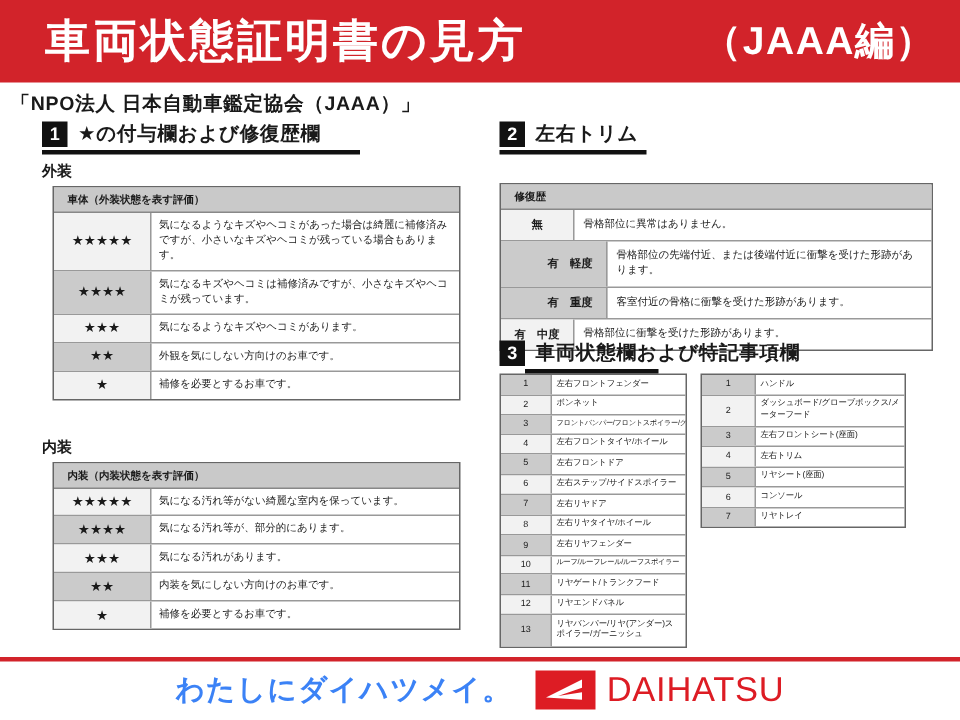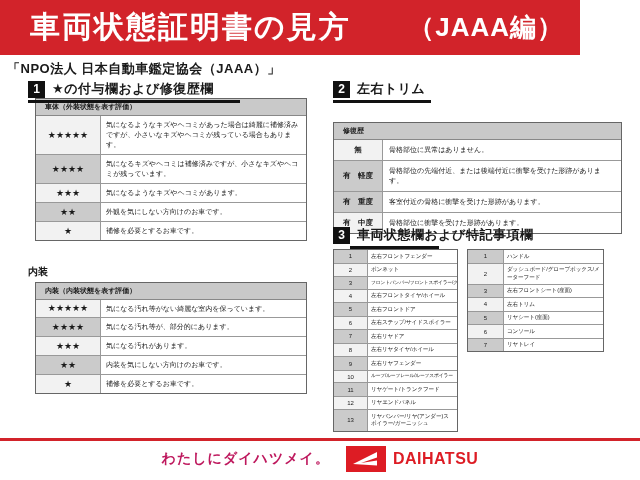--- a/index.html
+++ b/index.html
@@ -2,21 +2,21 @@
 <html><head>
 <meta charset="utf-8">
 <style>
   html,body{margin:0;padding:0;}
   body{
     width:640px;height:480px;position:relative;background:#ffffff;
     font-family:"Liberation Sans","DejaVu Sans",sans-serif;color:#1a1a1a;
     overflow:hidden;
   }
   
-  .banner{position:absolute;left:0;top:0;width:580px;height:55px;background:#d2232a;
+  .banner{position:absolute;left:0;top:0;width:640px;height:55px;background:#d2232a;
     color:#fff;display:flex;align-items:center;font-weight:bold;}
   .banner .t1{font-size:30px;margin-left:30px;letter-spacing:2px;}
   .banner .t2{font-size:26px;margin-left:auto;margin-right:16px;letter-spacing:1px;}
   .subtitle{position:absolute;left:7px;top:60px;font-size:13px;font-weight:bold;letter-spacing:.5px;}
   
   .sec{position:absolute;}
   .sec1{left:28px;top:80px;width:282px;}
   .sec2{left:333px;top:80px;width:290px;}
   .sec3{left:333px;top:226px;width:290px;}
   .sec-head{display:flex;align-items:center;gap:7px;position:relative;height:18px;}
@@ -40,56 +40,57 @@
   
   .t-star{width:270px;margin-left:7px;}
   .t-star .key{flex:0 0 64px;font-size:9px;}
   .t-star .p0 .key{background:#f2f2f2;}
   .t-star .p1 .key{background:#cbcbcb;}
   
   .t-repair{width:287px;margin-top:24px;}
   .t-repair .key{flex:0 0 48px;font-size:7.5px;}
   .t-repair .val{padding:5px 6px;}
   .t-repair .p0 .key{background:#f2f2f2;}
-  .t-repair .p1 .key{background:#cbcbcb;}
+  .t-repair .p1 .key{background:#cbcbcb;padding-left:22px;}
   
   .parts{display:flex;gap:9px;margin-top:5px;align-items:flex-start;}
   .t-parts .key{font-weight:normal;font-size:6px;}
   .t-parts .val{font-size:5.6px;line-height:1.35;padding:2.5px 3px;letter-spacing:-.1px;}
   .t-parts .p0 .key{background:#cbcbcb;}
   .t-parts .p1 .key{background:#f2f2f2;}
   .parts-left{width:123px;}
   .parts-left .key{flex:0 0 33px;}
   .parts-right{width:135px;}
   .parts-right .key{flex:0 0 35px;}
   .parts-left .row:nth-child(3) .val,
   .parts-left .row:nth-child(10) .val{font-size:4.8px;letter-spacing:-.2px;white-space:nowrap;overflow:hidden;}
   
   .redline{position:absolute;left:0;top:438px;width:640px;height:3px;background:#d2232a;}
   .footer{position:absolute;left:0;top:446px;width:640px;display:flex;align-items:center;justify-content:center;gap:16px;}
-  .slogan{font-size:14px;font-weight:bold;letter-spacing:1px;color:#be185d;}
+  .slogan{font-size:19px;font-weight:bold;letter-spacing:1px;color:#3b82f6;}
   .brandwrap{display:flex;align-items:center;gap:7px;}
   .dmark{width:40px;height:26px;background:#dd1c24;display:flex;align-items:center;justify-content:center;}
-  .brand{color:#dd1c24;font-weight:bold;font-size:16px;letter-spacing:.5px;text-align:center;}
+  .brand{color:#dd1c24;font-weight:normal;font-size:23px;letter-spacing:.5px;text-align:center;}
 </style>
 </head>
 <body>
 
 <div class="banner">
   <span class="t1">車両状態証明書の見方</span>
   <span class="t2">（JAAA編）</span>
 </div>
 
 <div class="subtitle">「NPO法人 日本自動車鑑定協会（JAAA）」</div>
 
 <div class="sec sec1">
   <div class="sec-head u1">
     <span class="numbox">1</span>
     <span class="sec-title">★の付与欄および修復歴欄</span>
   </div>
+  <div class="grp-label">外装</div>
   <div class="tbl t-star">
     <div class="thead">車体（外装状態を表す評価）</div>
     <div>
 
         <div class="row p0">
           <div class="key">★★★★★</div>
           <div class="val">気になるようなキズやヘコミがあった場合は綺麗に補修済みですが、小さいなキズやヘコミが残っている場合もあります。</div>
         </div>
 
         <div class="row p1">

